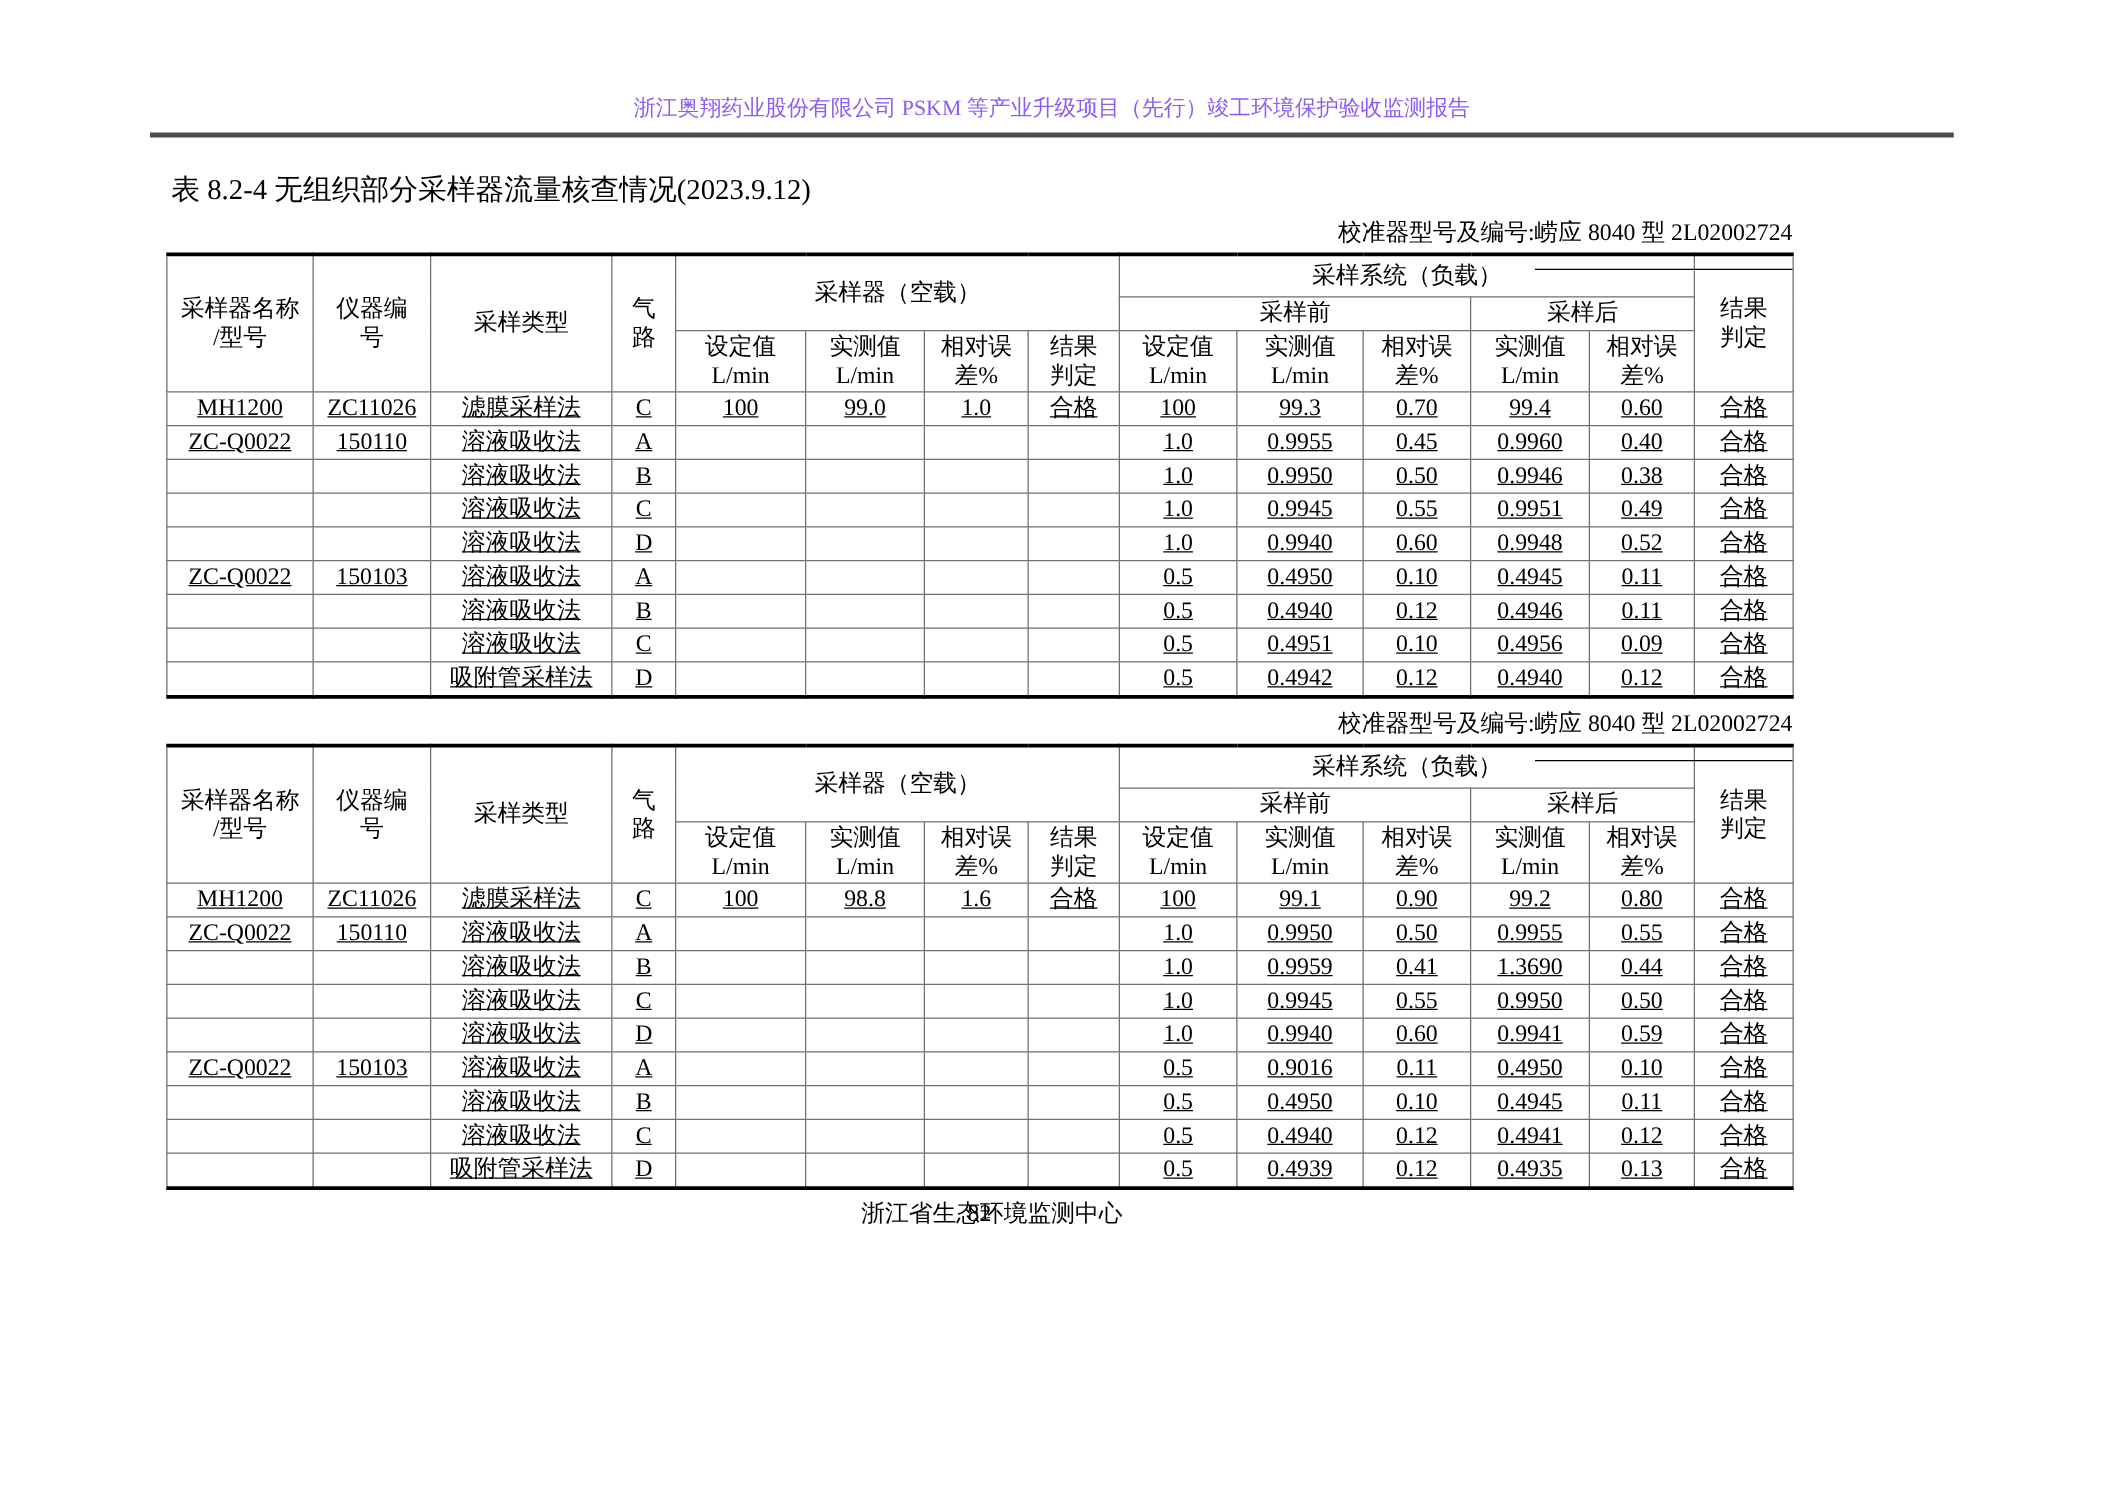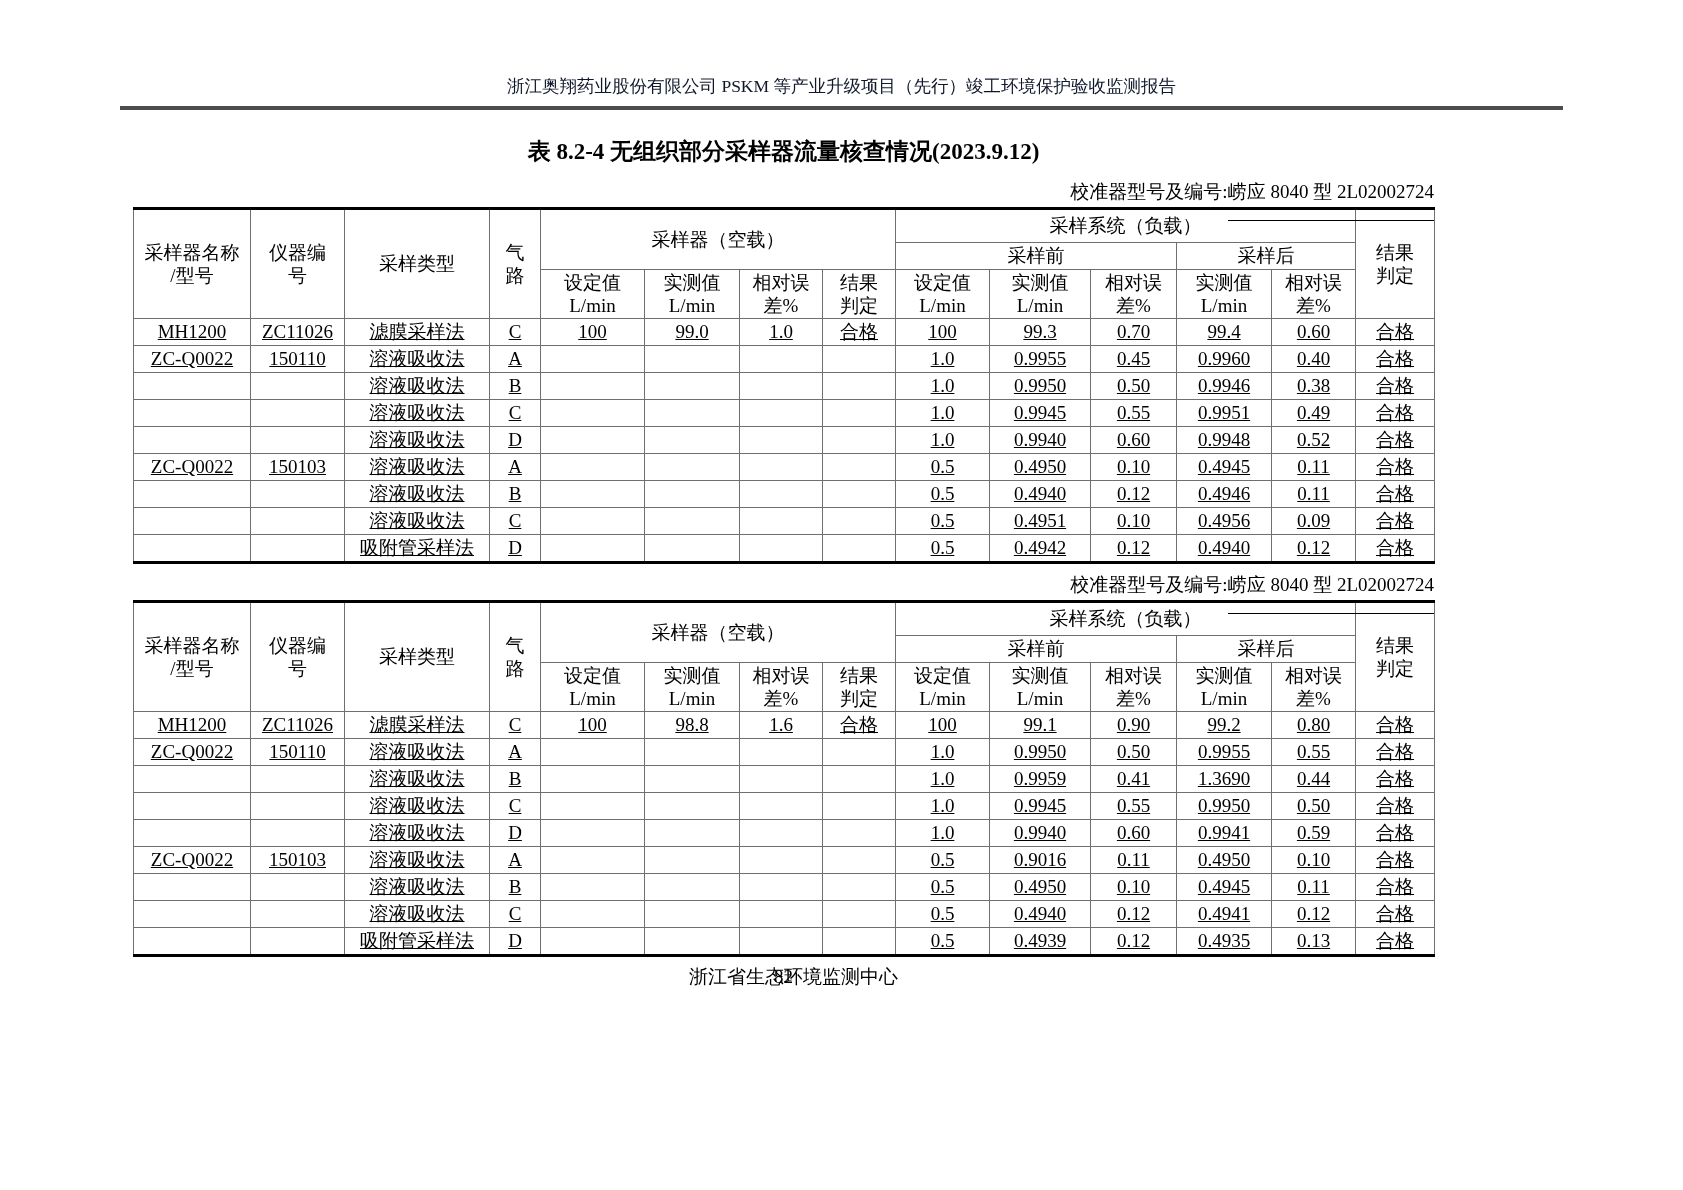--- a/index.html
+++ b/index.html
@@ -15,29 +15,28 @@
     overflow: hidden;
   }
   .doc-header {
     padding-bottom: 9px;
     border-bottom: 4px solid #4c4c4c;
   }
   .doc-header-text {
     text-align: center;
     font-size: 17.5px;
     line-height: 21px;
-    color: #0f172a;
+    color: #8b5cf6;
   }
   .table-block { width: 1301px; margin-left: 13px; }
   .tbl-title {
-    margin: 14px;
+    margin: 4px;
     margin-top: 28px;
-    text-align: center;
     font-size: 23px;
-    font-weight: bold;
+    font-weight: normal;
     line-height: 28px;
   }
   .tbl-title.second { margin-top: 12px; }
   .calib {
     margin-top: 9px;
     margin-bottom: 3px;
     text-align: right;
     font-size: 19px;
     line-height: 24px;
   }

